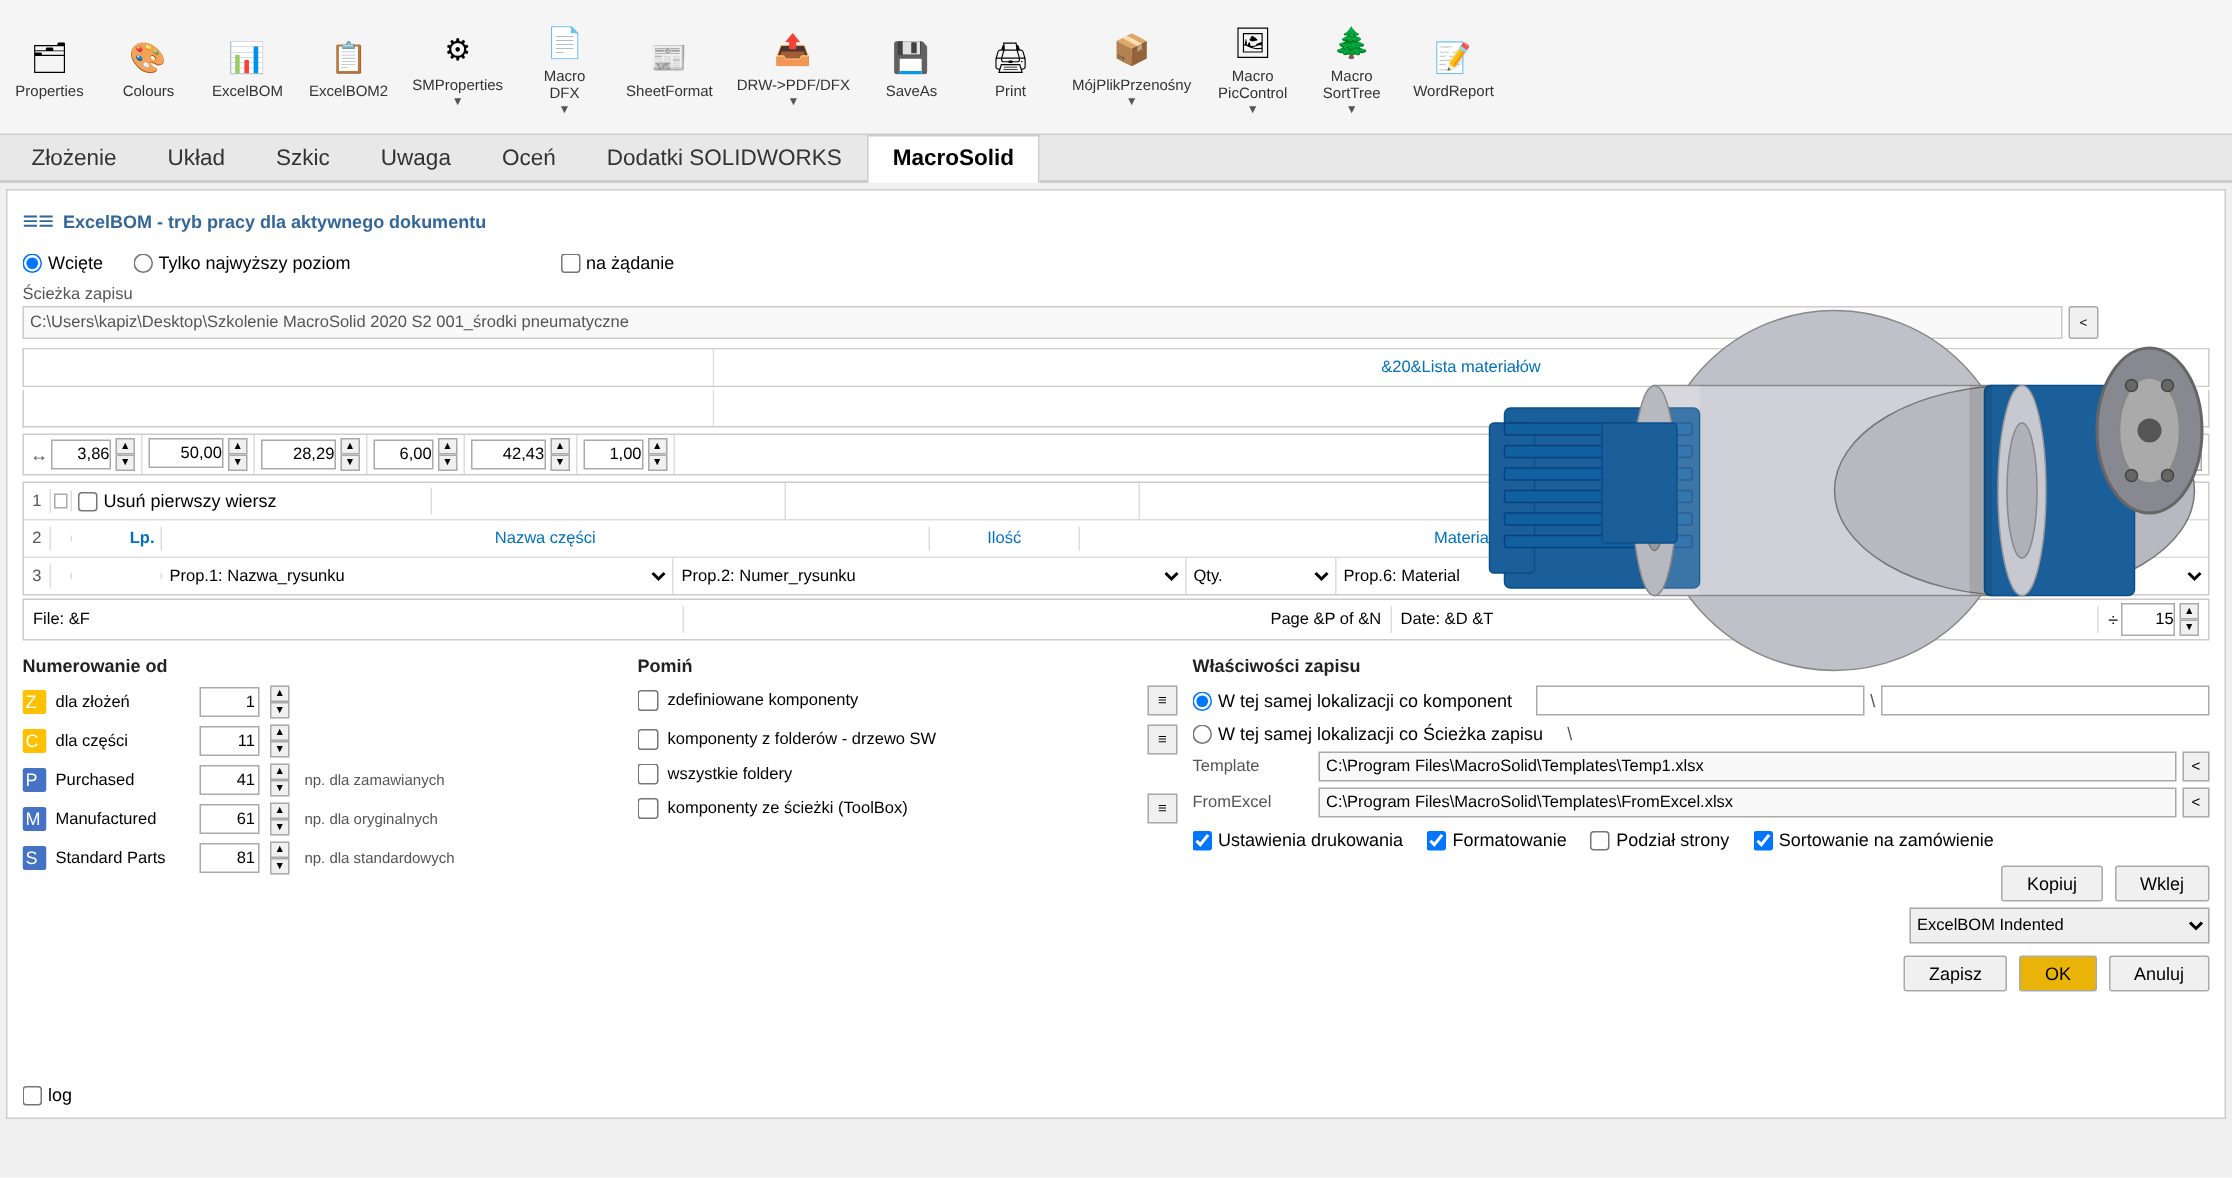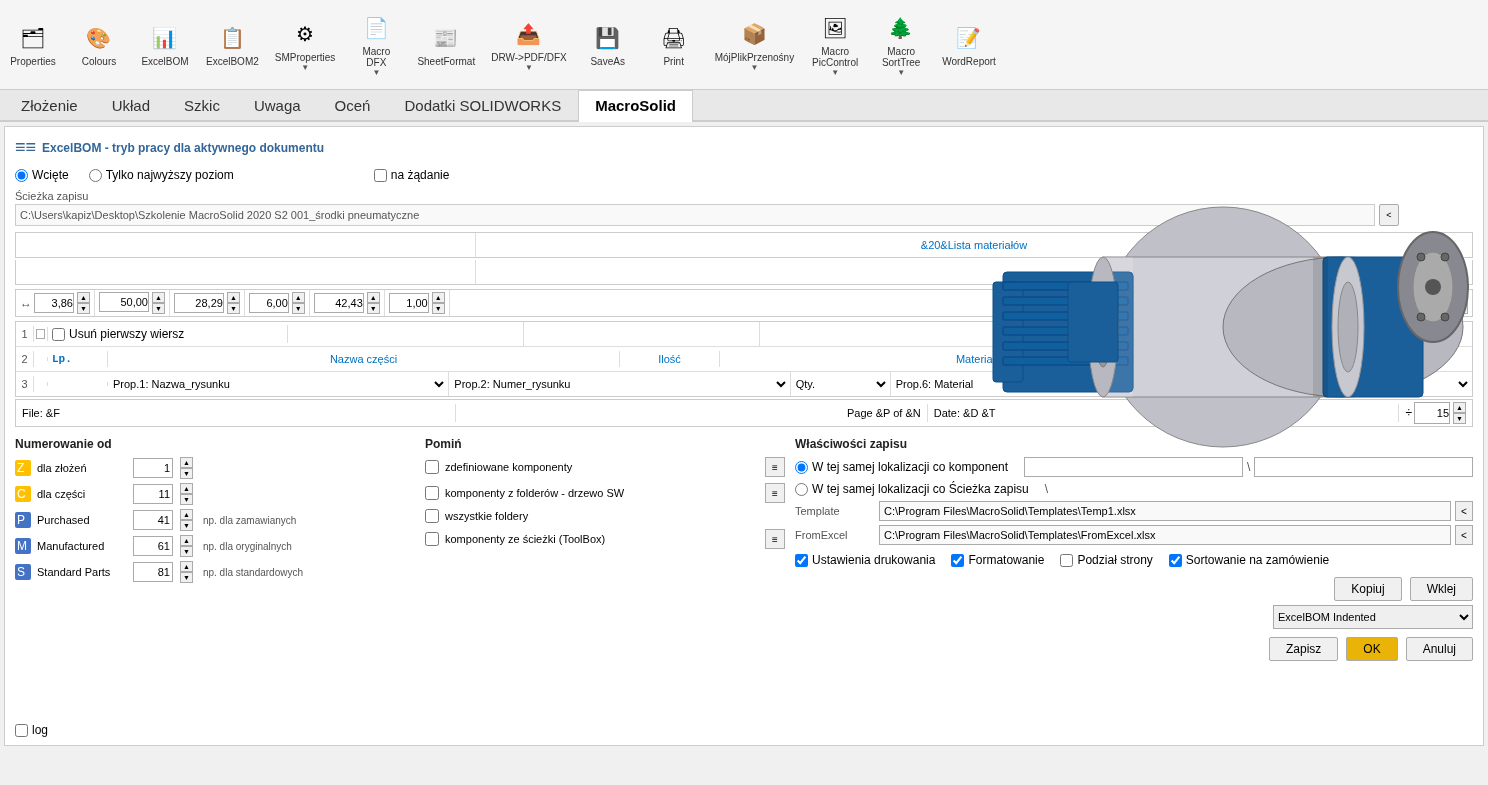--- a/index.html
+++ b/index.html
@@ -273,21 +273,21 @@
       <div style="flex:1; border-right:1px solid #ddd; padding:2px; height:24px;"></div>
       <div style="flex:0 0 120px; border-right:1px solid #ddd; padding:2px; height:24px; display:flex; align-items:center; justify-content:center;">
         <div style="width:10px; height:10px; border:1px solid #aaa;"></div>
       </div>
       <div style="flex:0 0 120px; height:24px;"></div>
     </div>
 
     <div style="display:flex; border-bottom:1px solid #ddd; align-items:center;">
       <div style="width:18px; border-right:1px solid #ddd; padding:2px; text-align:center; font-size:11px; color:#555;">2</div>
       <div style="width:14px; border-right:1px solid #ddd; padding:2px;"></div>
-      <div style="flex:0 0 60px; border-right:1px solid #ddd; padding:2px 4px; font-size:11px; text-align:left; color:#0070c0; font-weight:bold;font-family:Liberation Mono, monospace;">Lp.</div>
+      <div style="flex:0 0 60px; border-right:1px solid #ddd; padding:2px 4px; font-size:11px; text-align:right; color:#0070c0; font-weight:bold;">Lp.</div>
       <div style="flex:1; border-right:1px solid #ddd; padding:2px 4px; font-size:11px; text-align:center; color:#0070c0;">Nazwa części</div>
       <div style="flex:0 0 100px; border-right:1px solid #ddd; padding:2px 4px; font-size:11px; text-align:center; color:#0070c0;">Ilość</div>
       <div style="flex:1; border-right:1px solid #ddd; padding:2px 4px; font-size:11px; text-align:center; color:#0070c0;">Materiał</div>
       <div style="flex:0 0 120px; border-right:1px solid #ddd; padding:2px; height:24px;"></div>
       <div style="flex:0 0 120px; height:24px;"></div>
     </div>
 
     <div style="display:flex; align-items:center;">
       <div style="width:18px; border-right:1px solid #ddd; padding:2px; text-align:center; font-size:11px; color:#555;">3</div>
       <div style="width:14px; border-right:1px solid #ddd; padding:2px;"></div>

